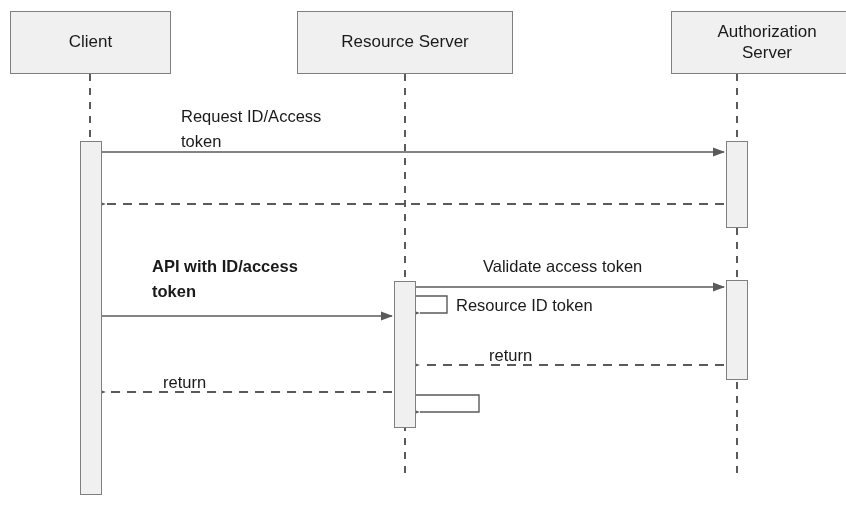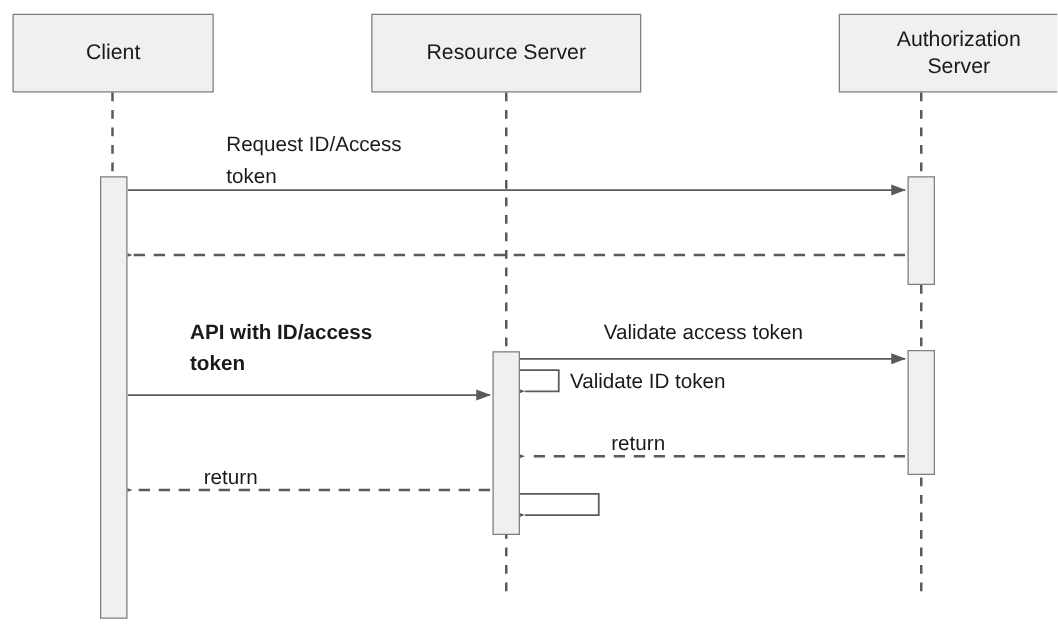--- a/index.html
+++ b/index.html
@@ -111,20 +111,20 @@
 
   <div class="msg-label" style="left:181px; top:104px;">Request ID/Access
 token</div>
 
 
   <div class="msg-label" style="left:152px; top:254px;font-weight:bold;">API with ID/access
 token</div>
 
   <div class="msg-label" style="left:457px; top:254px;margin-left:26px;">Validate access token</div>
 
-  <div class="msg-label" style="left:456px; top:293px;">Validate ID token</div>
+  <div class="msg-label" style="left:456px; top:293px;">Resource ID token</div>
 
   <div class="msg-label" style="left:489px; top:343px;">return</div>
 
 
   <div class="msg-label" style="left:163px; top:370px;">return</div>
 
 </div>
 
 </body></html>

